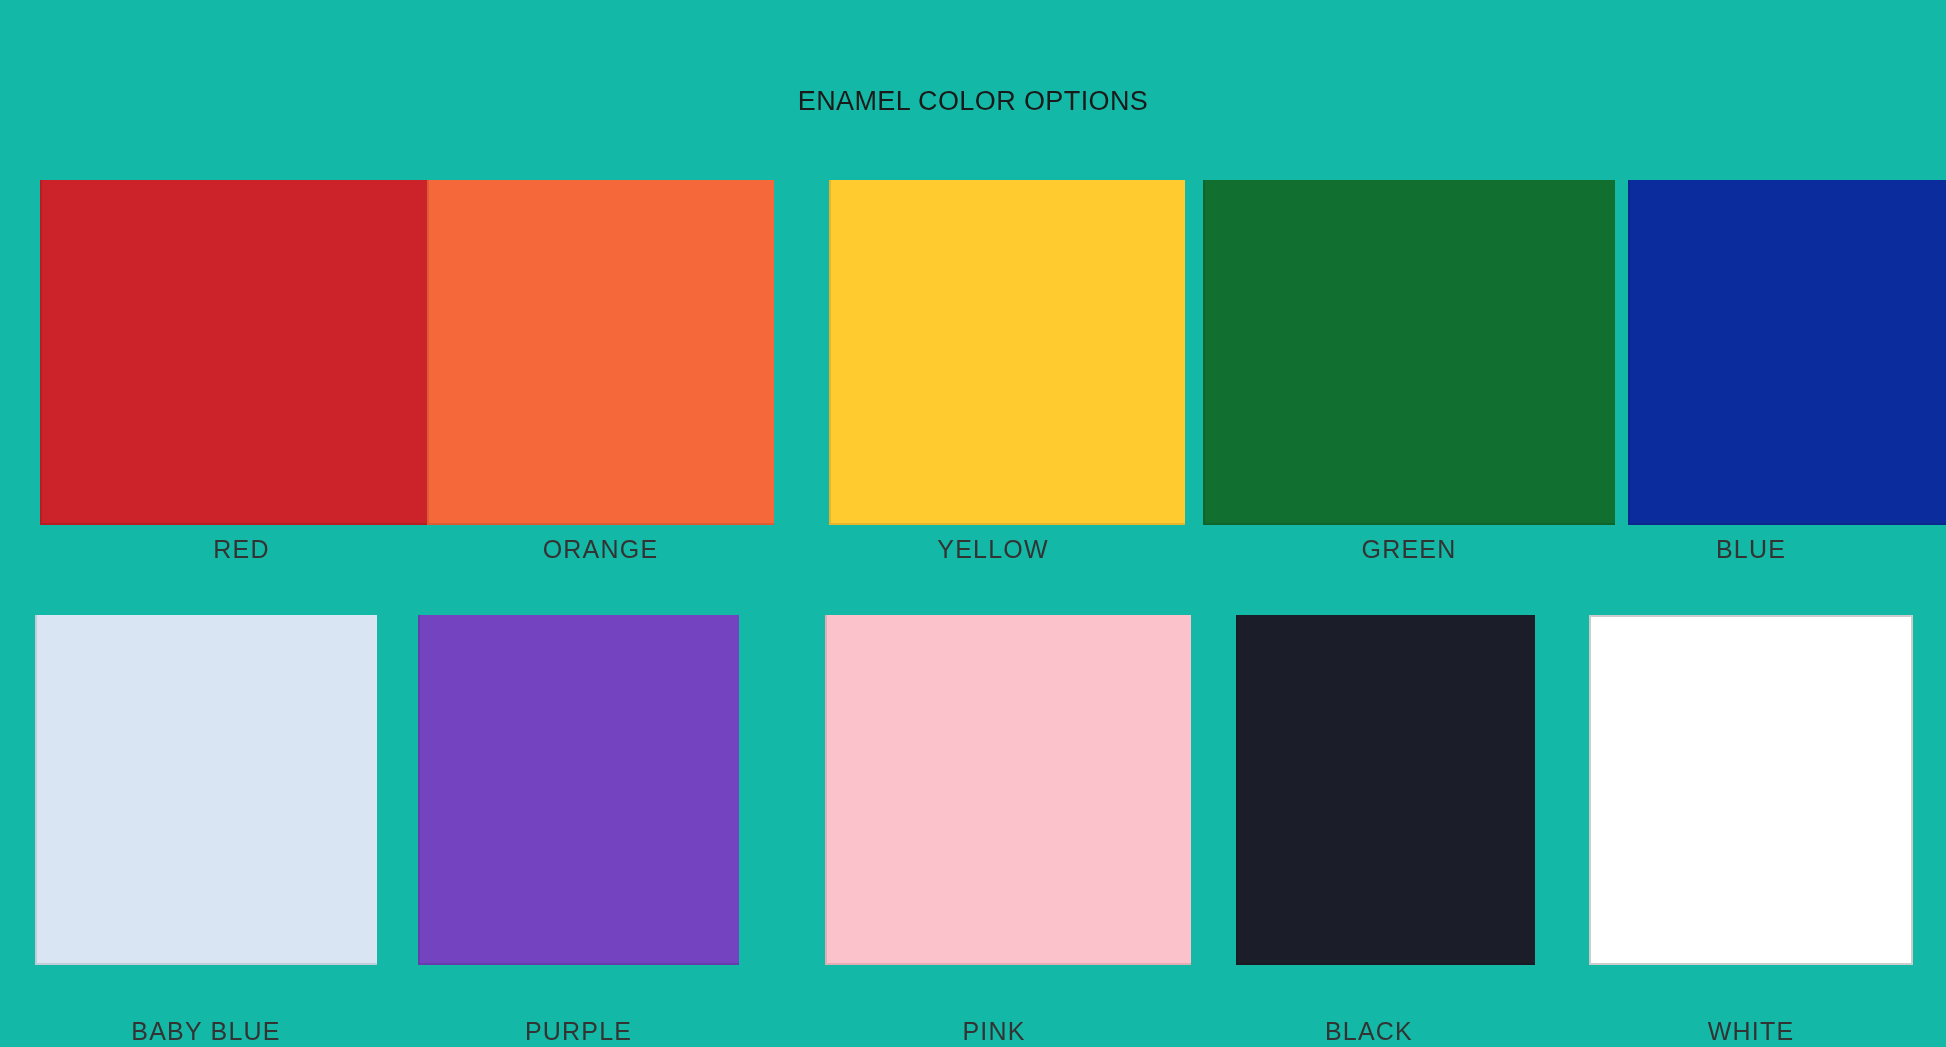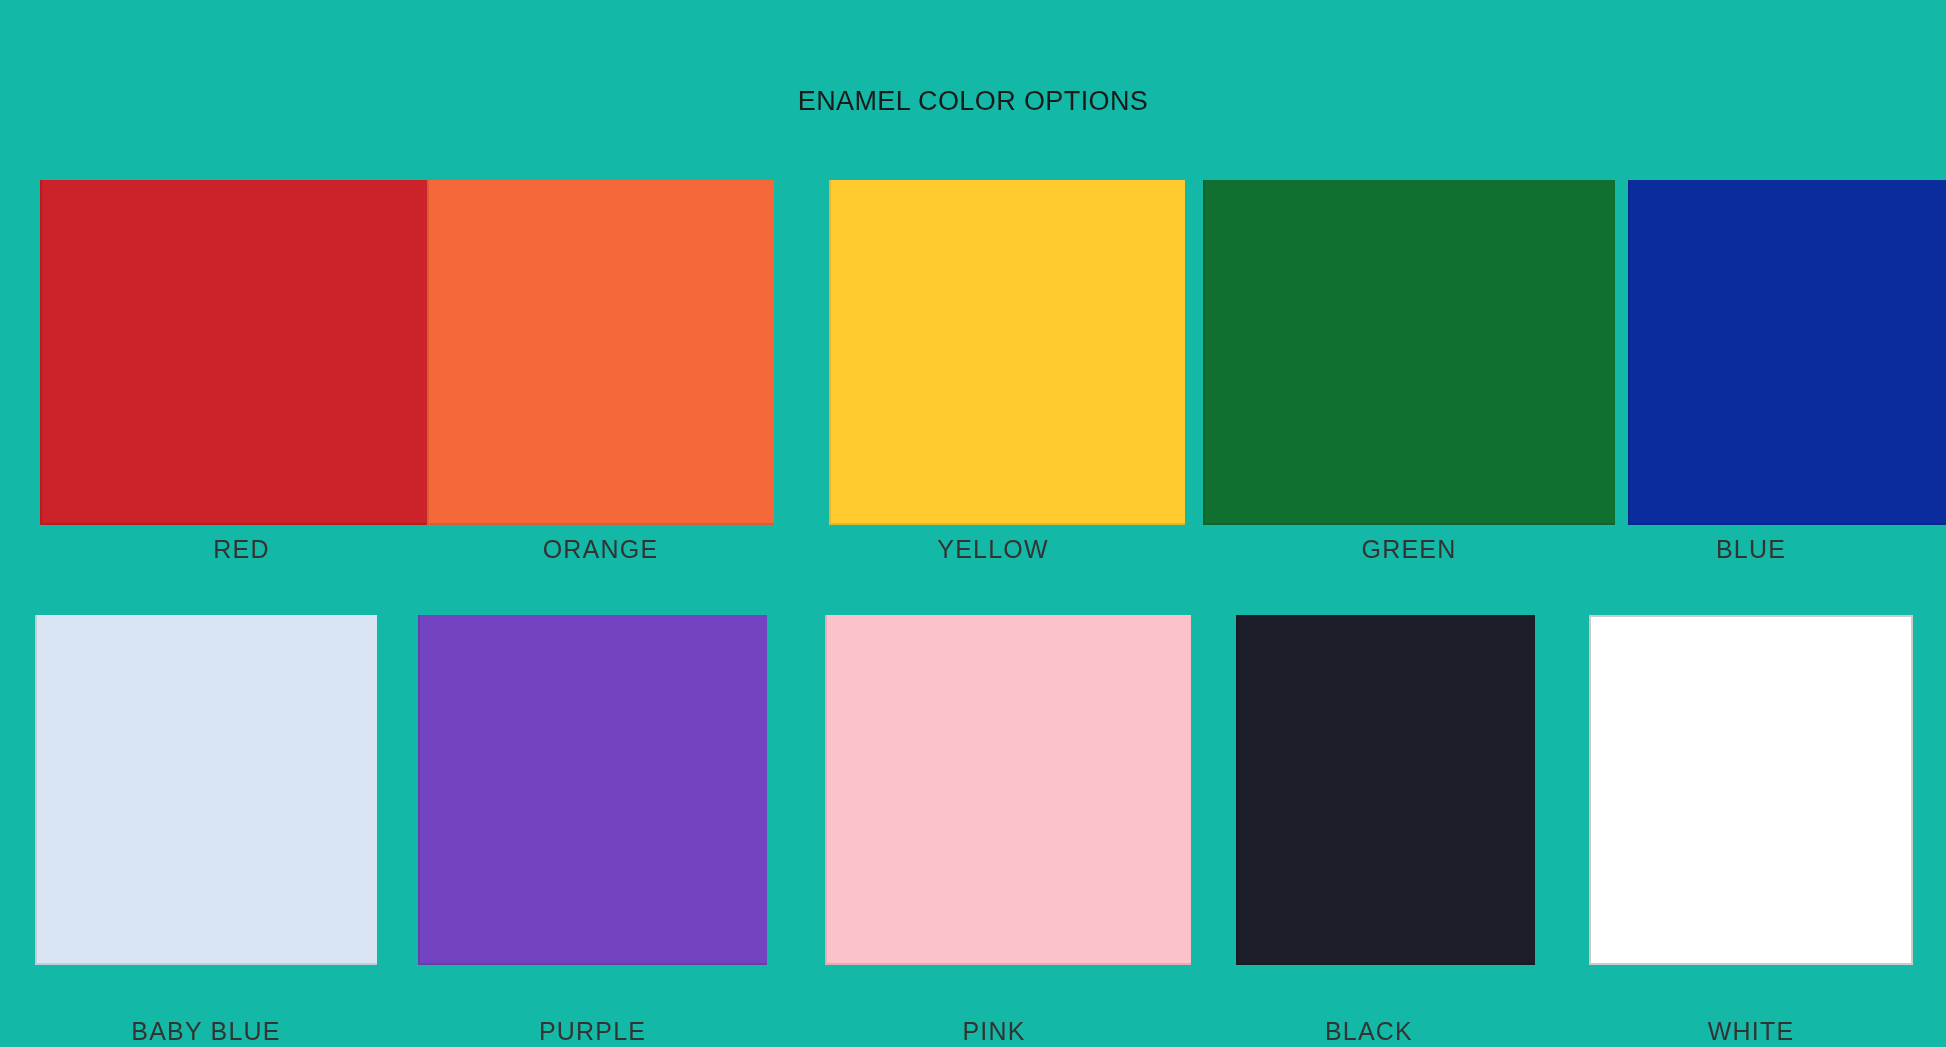--- a/index.html
+++ b/index.html
@@ -68,21 +68,21 @@
   .swatch-cell.col-4 { left: 1590px; }
 
   
   .row-1 .swatch-cell.col-0 { left: 40px;   width: 403px; }
   .row-1 .swatch-cell.col-1 { left: 427px;  width: 347px; }
   .row-1 .swatch-cell.col-2 { left: 801px;  width: 356px; }
   .row-1 .swatch-cell.col-3 { left: 1203px; width: 412px; }
   .row-1 .swatch-cell.col-4 { left: 1592px; width: 354px; padding-left: 36px; }
 
   .row-2 .swatch-cell.col-0 { left: 35px;   width: 342px; }
-  .row-2 .swatch-cell.col-1 { left: 418px;  width: 349px; border-radius: 29px; }
+  .row-2 .swatch-cell.col-1 { left: 418px;  width: 321px; border-radius: 29px; }
   .row-2 .swatch-cell.col-2 { left: 797px;  width: 366px; }
   .row-2 .swatch-cell.col-3 { left: 1203px; width: 299px; padding-left: 33px; }
   .row-2 .swatch-cell.col-4 { left: 1589px; width: 324px; }
 
   .swatch-chip {
     position: relative;
     width: 100%;
     height: 345px;
     box-sizing: border-box;
     

